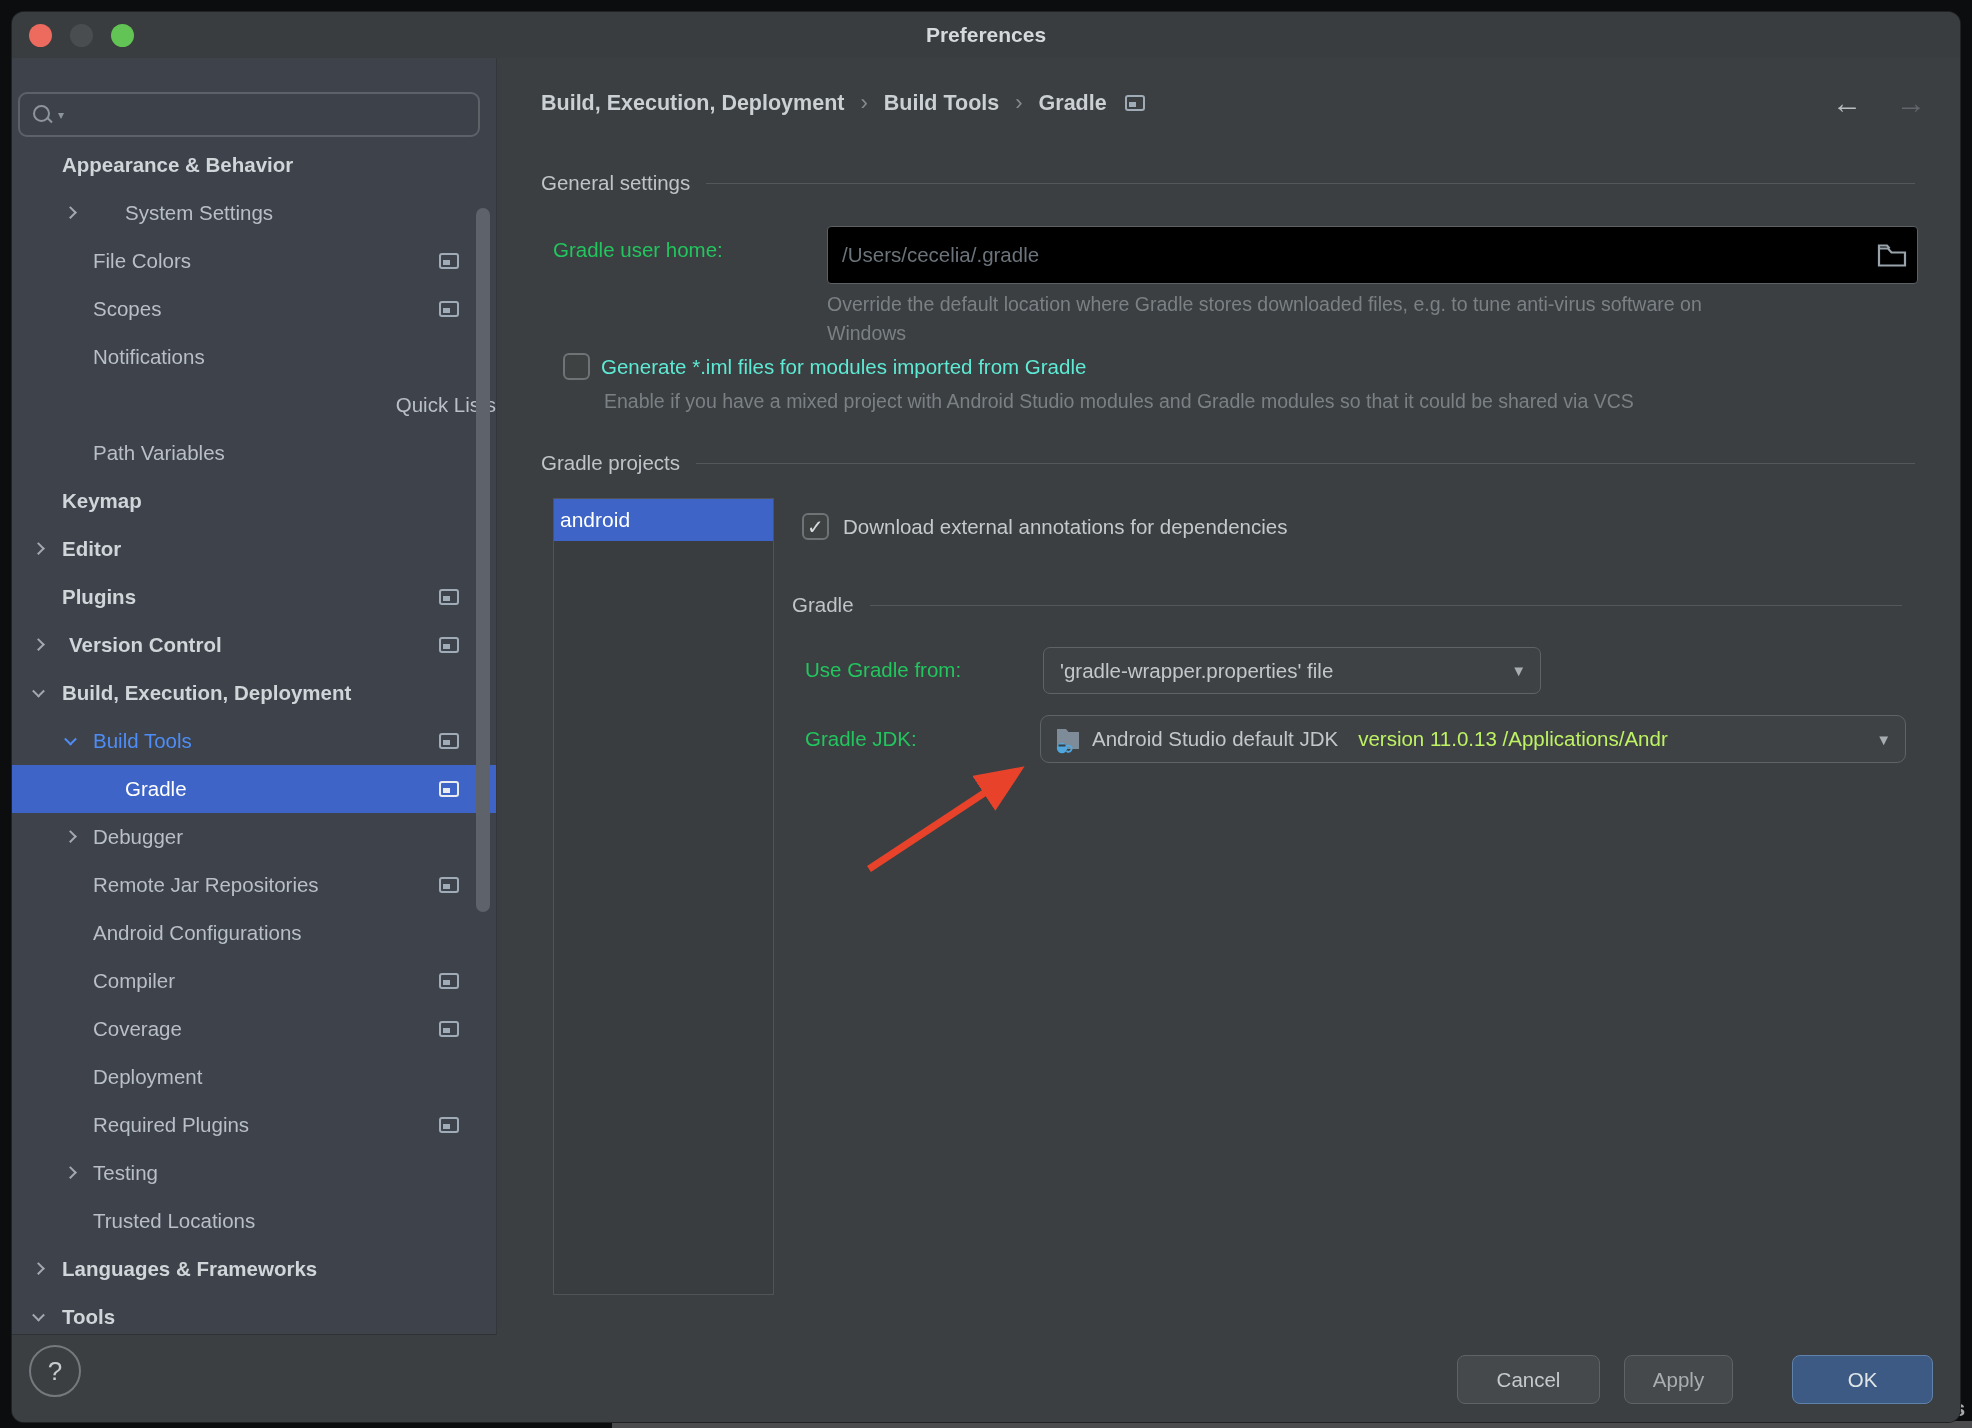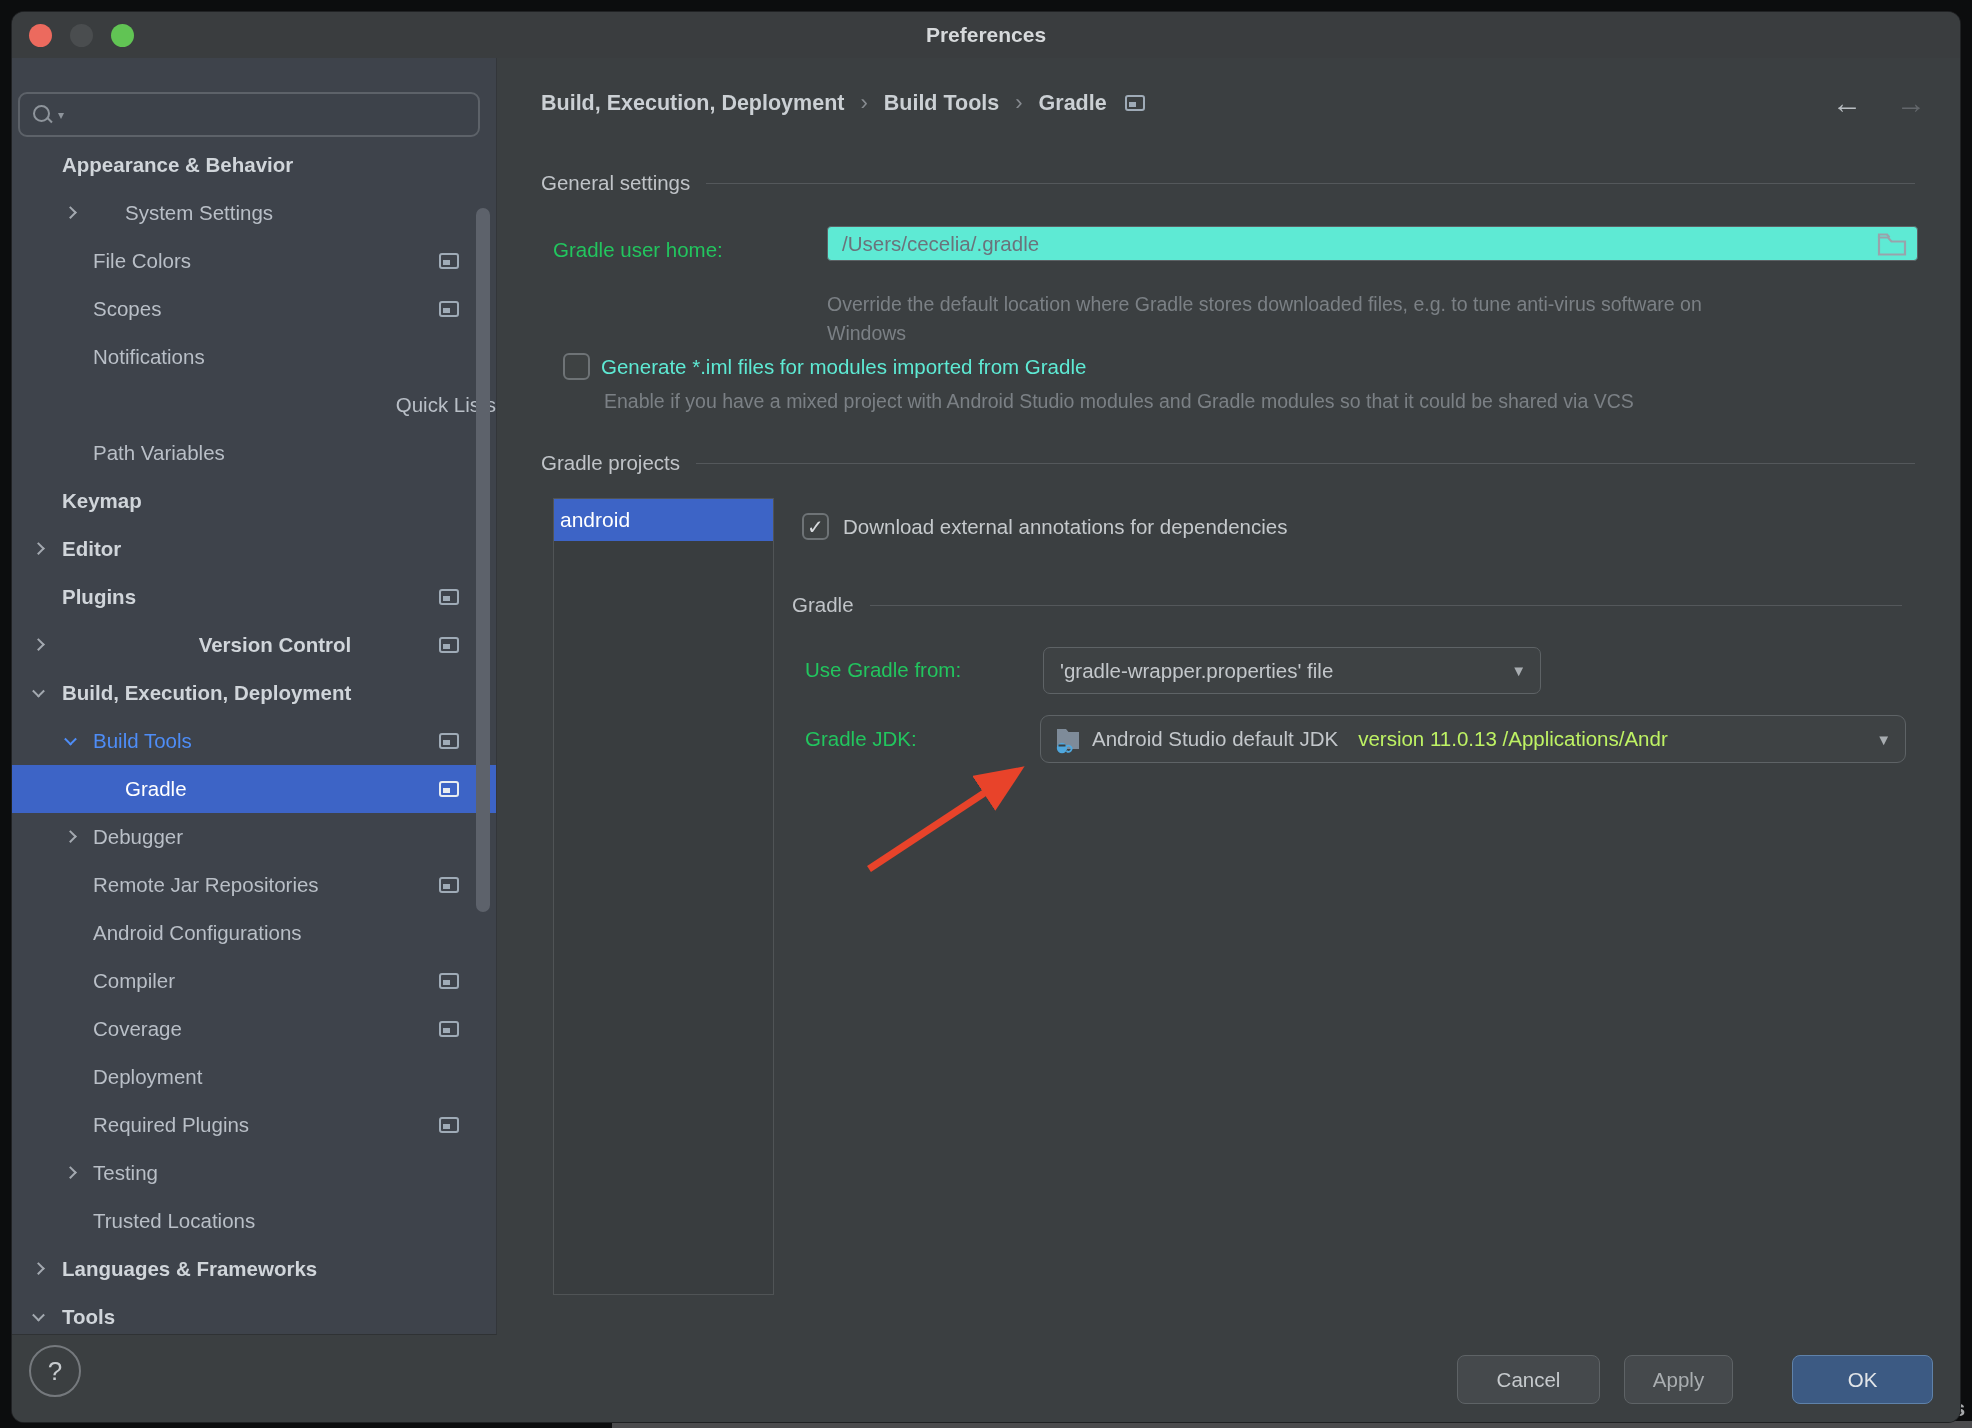--- a/index.html
+++ b/index.html
@@ -82,22 +82,22 @@
   .nav-back { left:1820px; color:#b9bec2; }
   .nav-fwd  { left:1884px; color:#63676b; }
 
   .sect-head { position:absolute; display:flex; align-items:center; height:26px; }
   .sect-head .txt { font-size:20.5px; color:#c0c4c8; white-space:nowrap; }
   .sect-head .line { flex:1; height:1px; background:#54585b; margin-left:16px; }
 
   .field-label { position:absolute; font-size:20.5px; color:#22c55e; white-space:nowrap; }
   .hint { position:absolute; font-size:19.5px; color:#7b8085; white-space:nowrap; }
 
-  .home-field { position:absolute; left:815px; top:214px; width:1091px; height:35px;
-    background:#5eead4; border:1px solid #5c6164; border-radius:4px;
+  .home-field { position:absolute; left:815px; top:214px; width:1091px; height:58px;
+    background:#000000; border:1px solid #5c6164; border-radius:4px;
     display:flex; align-items:center; }
   .home-input { flex:1; height:100%; background:transparent; border:none; outline:none;
     padding-left:14px; color:#6b737b; font-size:20.5px; font-family:inherit; }
   .folder-ic { width:30px; height:26px; margin-right:10px; flex:0 0 auto; }
 
   .cbox { position:absolute; width:27px; height:27px; border:2px solid #6e7376; border-radius:6px;
     background:#3e4243; display:flex; align-items:center; justify-content:center; }
   .cbox .mark { font-size:20px; font-weight:700; color:#d7dadd; line-height:1; display:none; }
   .cbox.checked .mark { display:block; }
 
@@ -180,21 +180,21 @@
           <span>Keymap</span>
         </div>
         <div class="side-row bold" style="padding-left: 50px;">
           <span class="chev right" style="left: 22px;"></span>
           <span>Editor</span>
         </div>
         <div class="side-row bold" style="padding-left: 50px;">
           <span>Plugins</span>
           <span class="win-ic"></span>
         </div>
-        <div class="side-row bold" style="padding-left: 42px; justify-content: center;">
+        <div class="side-row bold" style="padding-left: 57px;">
           <span class="chev right" style="left: 22px;"></span>
           <span>Version Control</span>
           <span class="win-ic"></span>
         </div>
         <div class="side-row bold" style="padding-left: 50px;">
           <span class="chev down" style="left: 22px;"></span>
           <span>Build, Execution, Deployment</span>
         </div>
         <div class="side-row accent" style="padding-left: 81px;">
           <span class="chev down" style="left: 54px;"></span>

